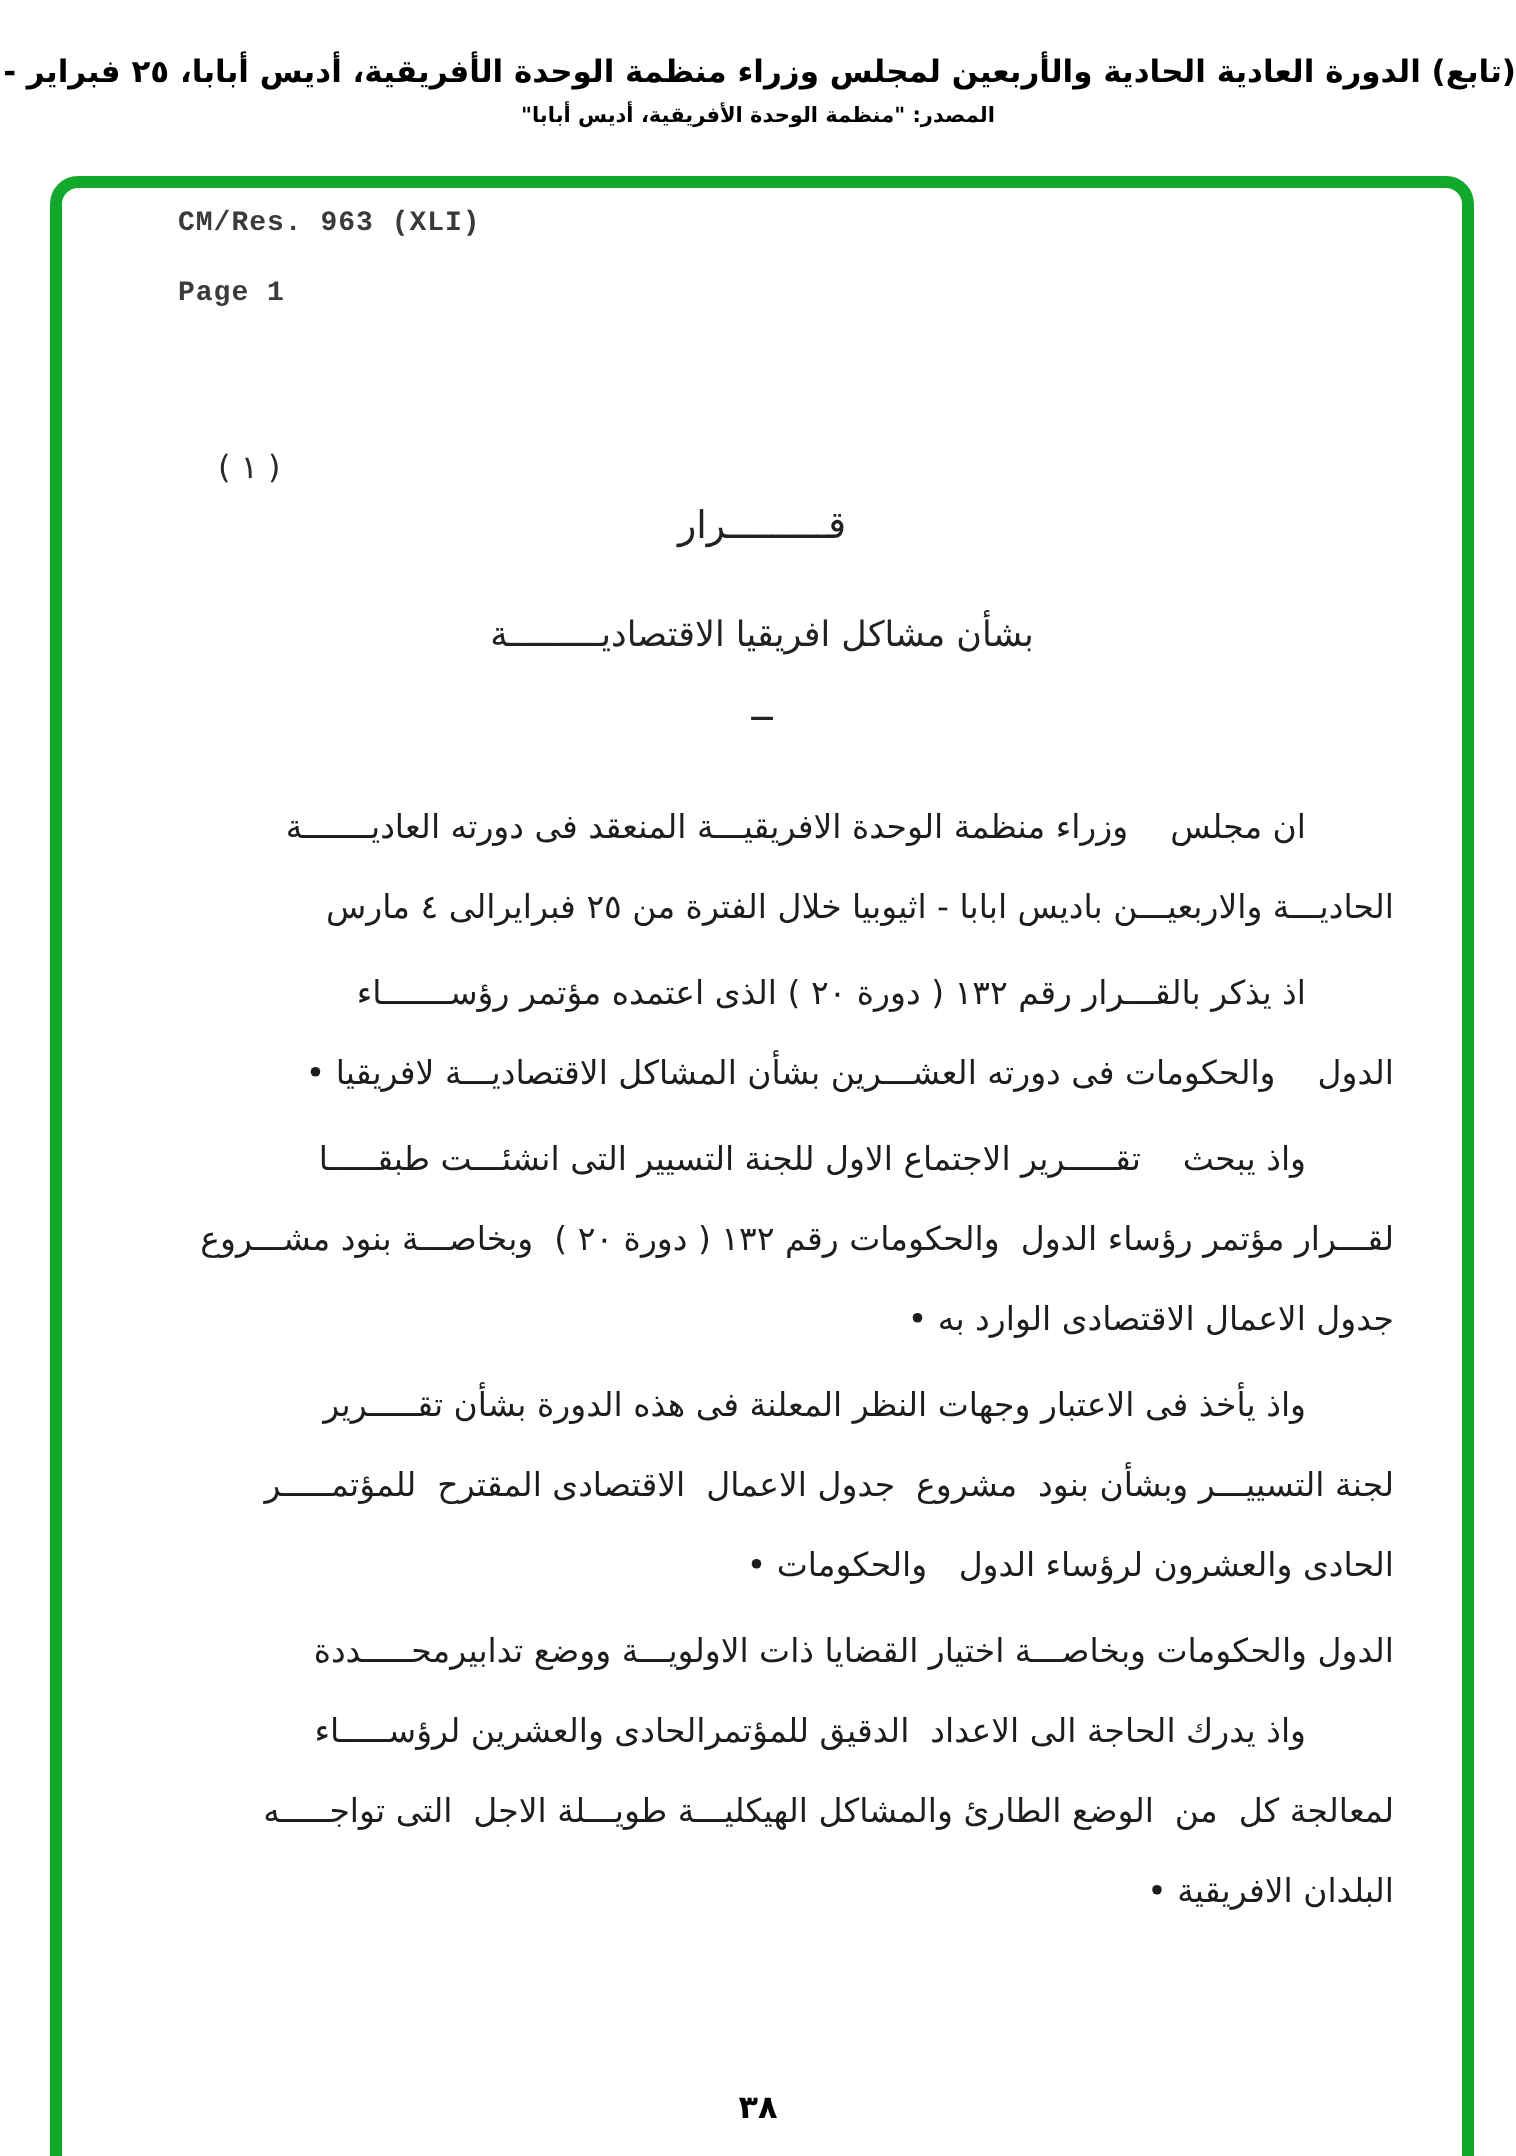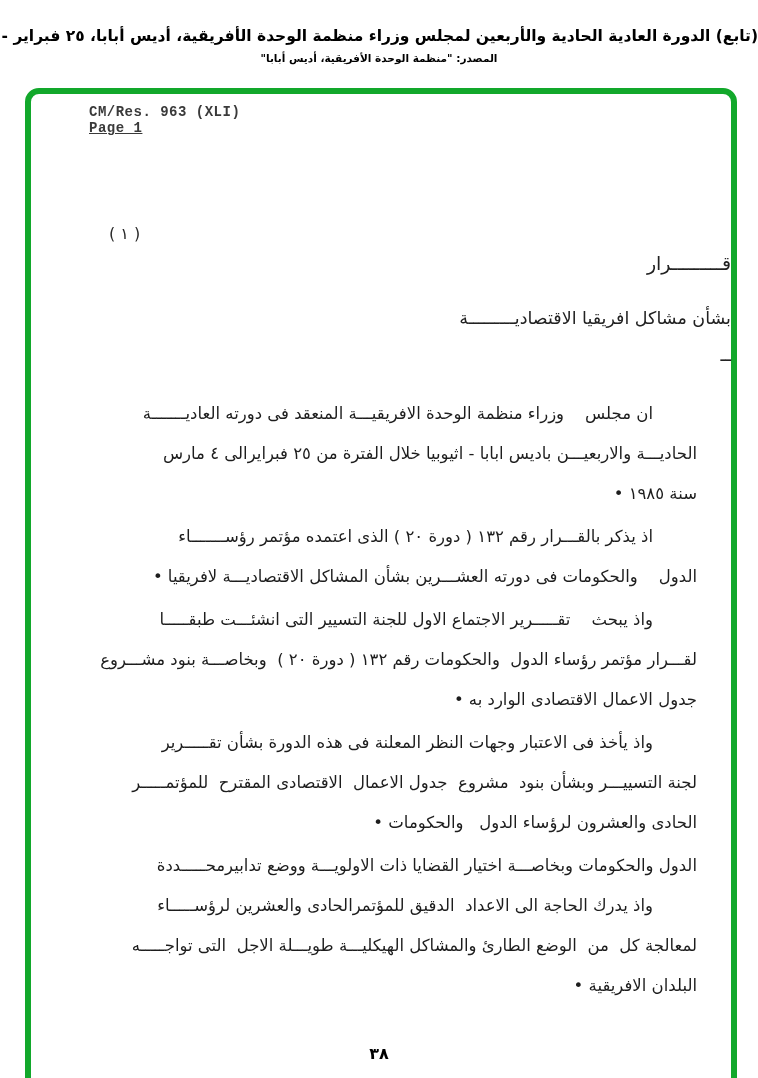--- a/index.html
+++ b/index.html
@@ -49,35 +49,35 @@
     left: 58px;
     top: 10px;
     direction: ltr;
     text-align: left;
     font-family: "Liberation Mono", "DejaVu Sans Mono", monospace;
     font-size: 14px;
     font-weight: bold;
     color: #3a3a3a;
     letter-spacing: 0.5px;
   }
-  .ref-page { margin-top: 0; text-decoration: underline; }
+  .ref-page { margin-top: 19px; }
   .item-number {
     position: absolute;
     left: 78px;
     top: 130px;
     font-size: 16px;
     color: #2a2a2a;
     direction: rtl;
   }
   .title-block {
     position: absolute;
     top: 158px;
     left: 0;
     width: 100%;
-    text-align: right;
+    text-align: center;
     direction: rtl;
     color: #222222;
   }
   .doc-title { font-size: 19px; }
   .doc-subtitle { font-size: 17.5px; margin-top: 34px; }
   .doc-separator { font-size: 18px; margin-top: 16px; }
   .body-text {
     position: absolute;
     top: 300px;
     right: 34px;
@@ -127,21 +127,20 @@
     <div class="title-block">
       <div class="doc-title">قـــــــــرار</div>
       <div class="doc-subtitle">بشأن مشاكل افريقيا الاقتصاديـــــــــة</div>
       <div class="doc-separator">ــ</div>
     </div>
 
     <div class="body-text">
       <div class="para">
         <div class="line first">ان مجلس    وزراء منظمة الوحدة الافريقيـــة المنعقد فى دورته العاديـــــــة</div>
         <div class="line">الحاديـــة والاربعيـــن باديس ابابا - اثيوبيا خلال الفترة من ٢٥ فبرايرالى ٤ مارس</div>
-        <div class="line">سنة ١٩٨٥ •</div>
       </div>
       <div class="para">
         <div class="line first">اذ يذكر بالقـــرار رقم ١٣٢ ( دورة ٢٠ ) الذى اعتمده مؤتمر رؤســـــــاء</div>
         <div class="line">الدول    والحكومات فى دورته العشـــرين بشأن المشاكل الاقتصاديـــة لافريقيا •</div>
       </div>
       <div class="para">
         <div class="line first">واذ يبحث    تقـــــرير الاجتماع الاول للجنة التسيير التى انشئـــت طبقـــــا</div>
         <div class="line">لقـــرار مؤتمر رؤساء الدول  والحكومات رقم ١٣٢ ( دورة ٢٠ )  وبخاصـــة بنود مشـــروع</div>
         <div class="line">جدول الاعمال الاقتصادى الوارد به •</div>
       </div>

